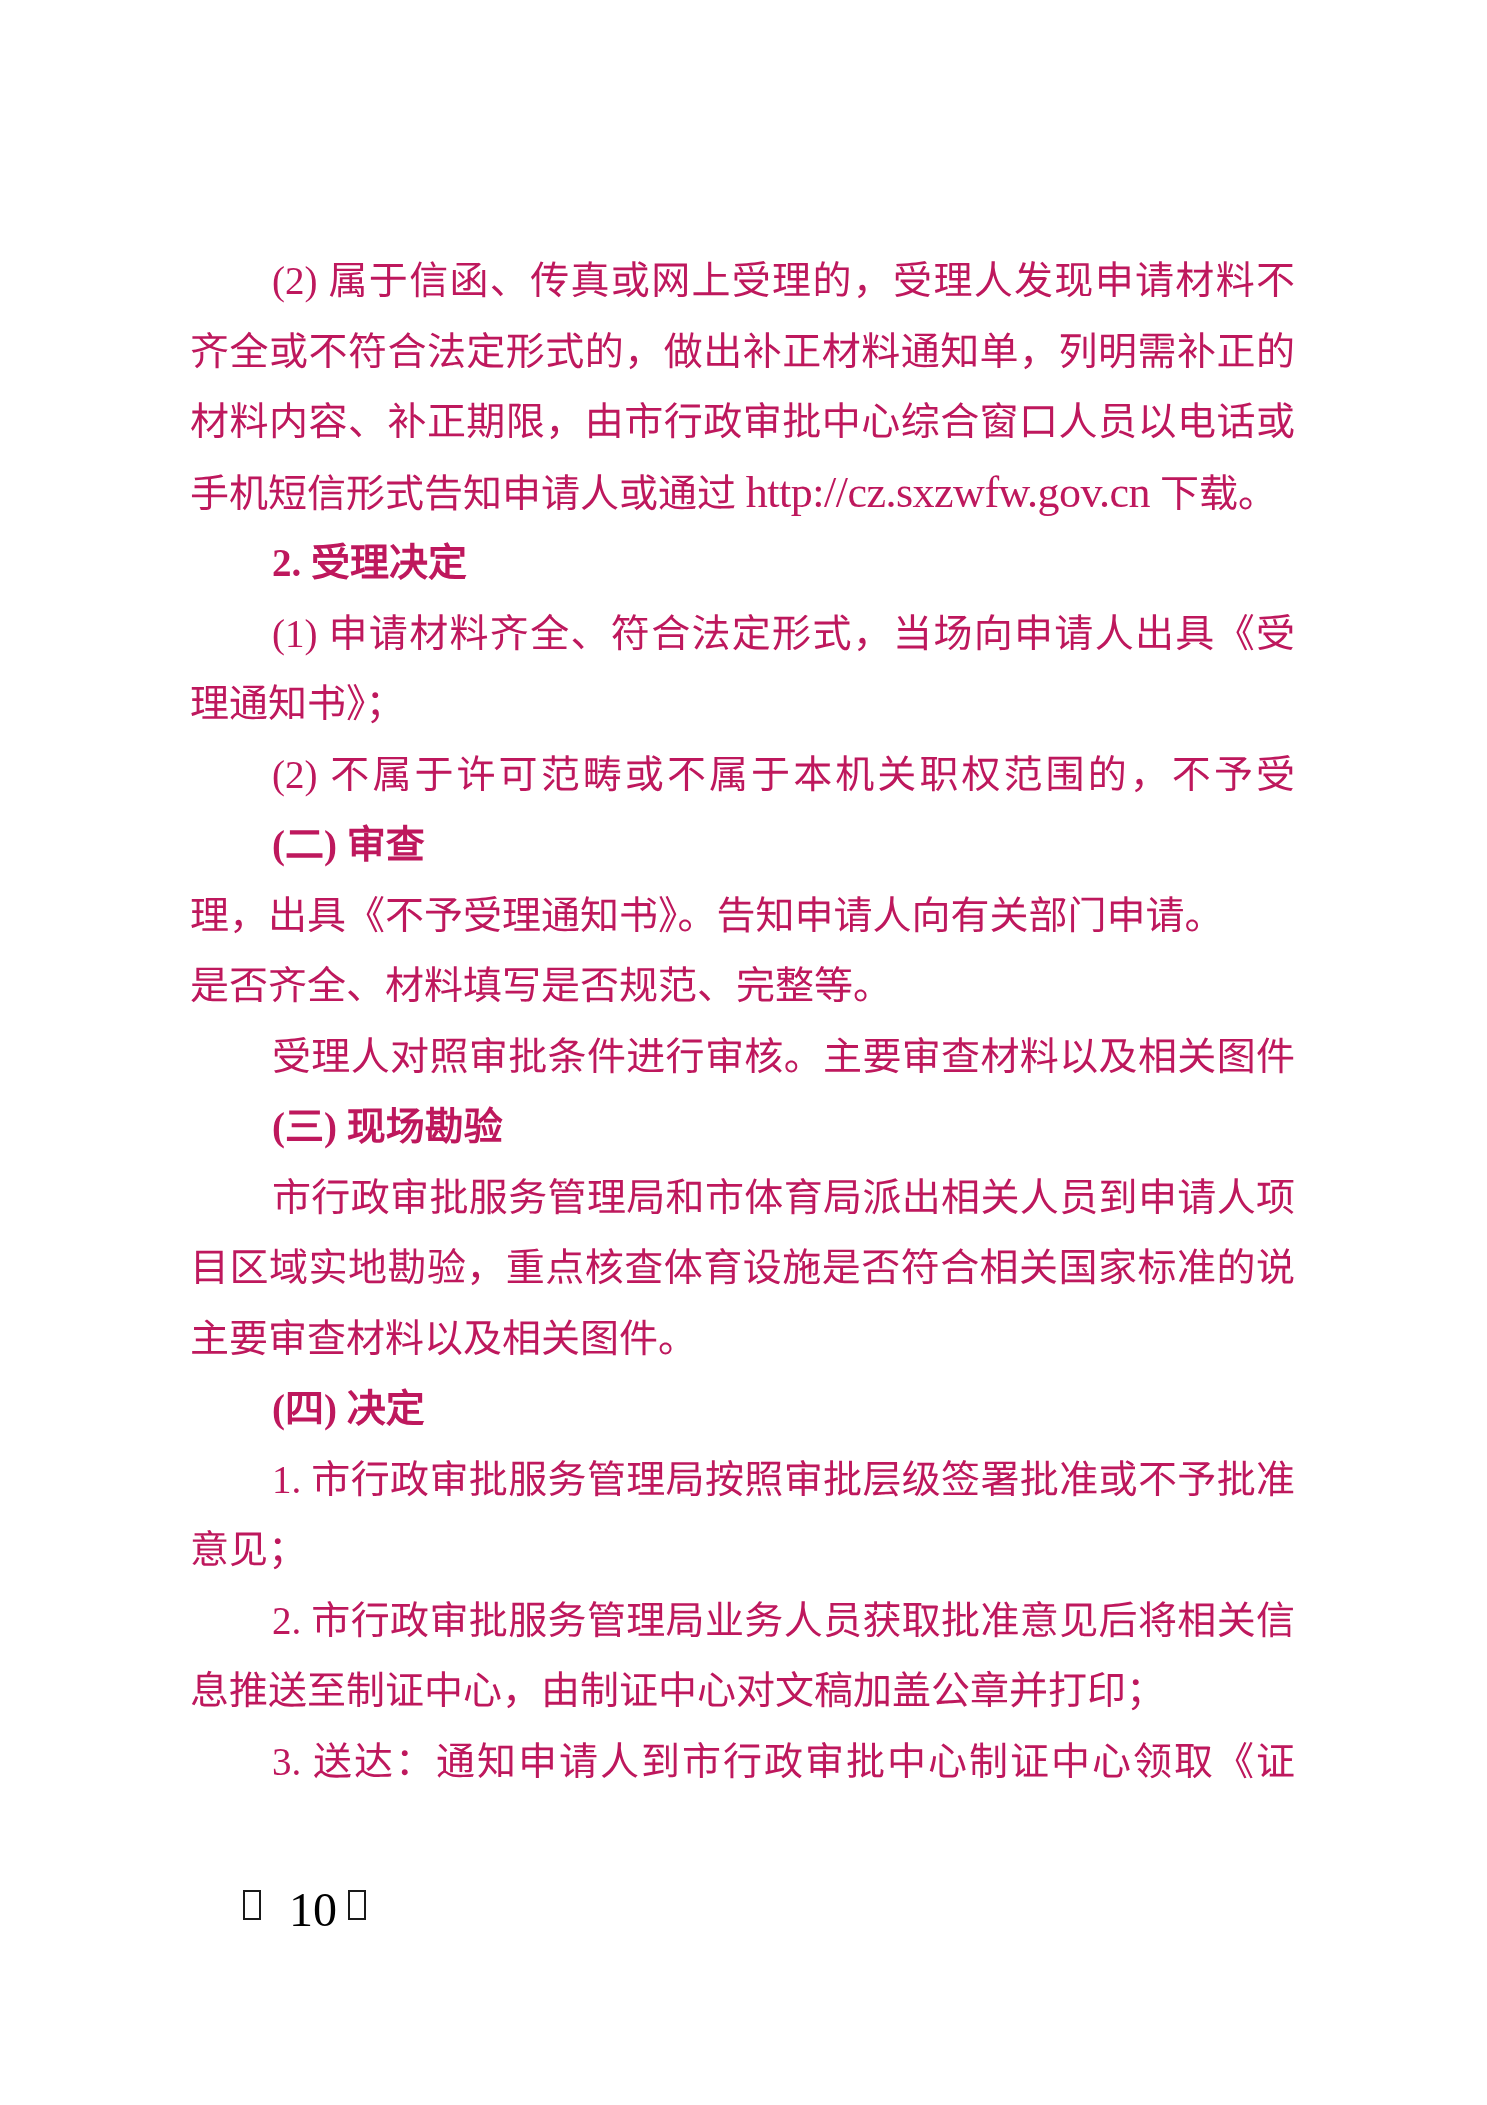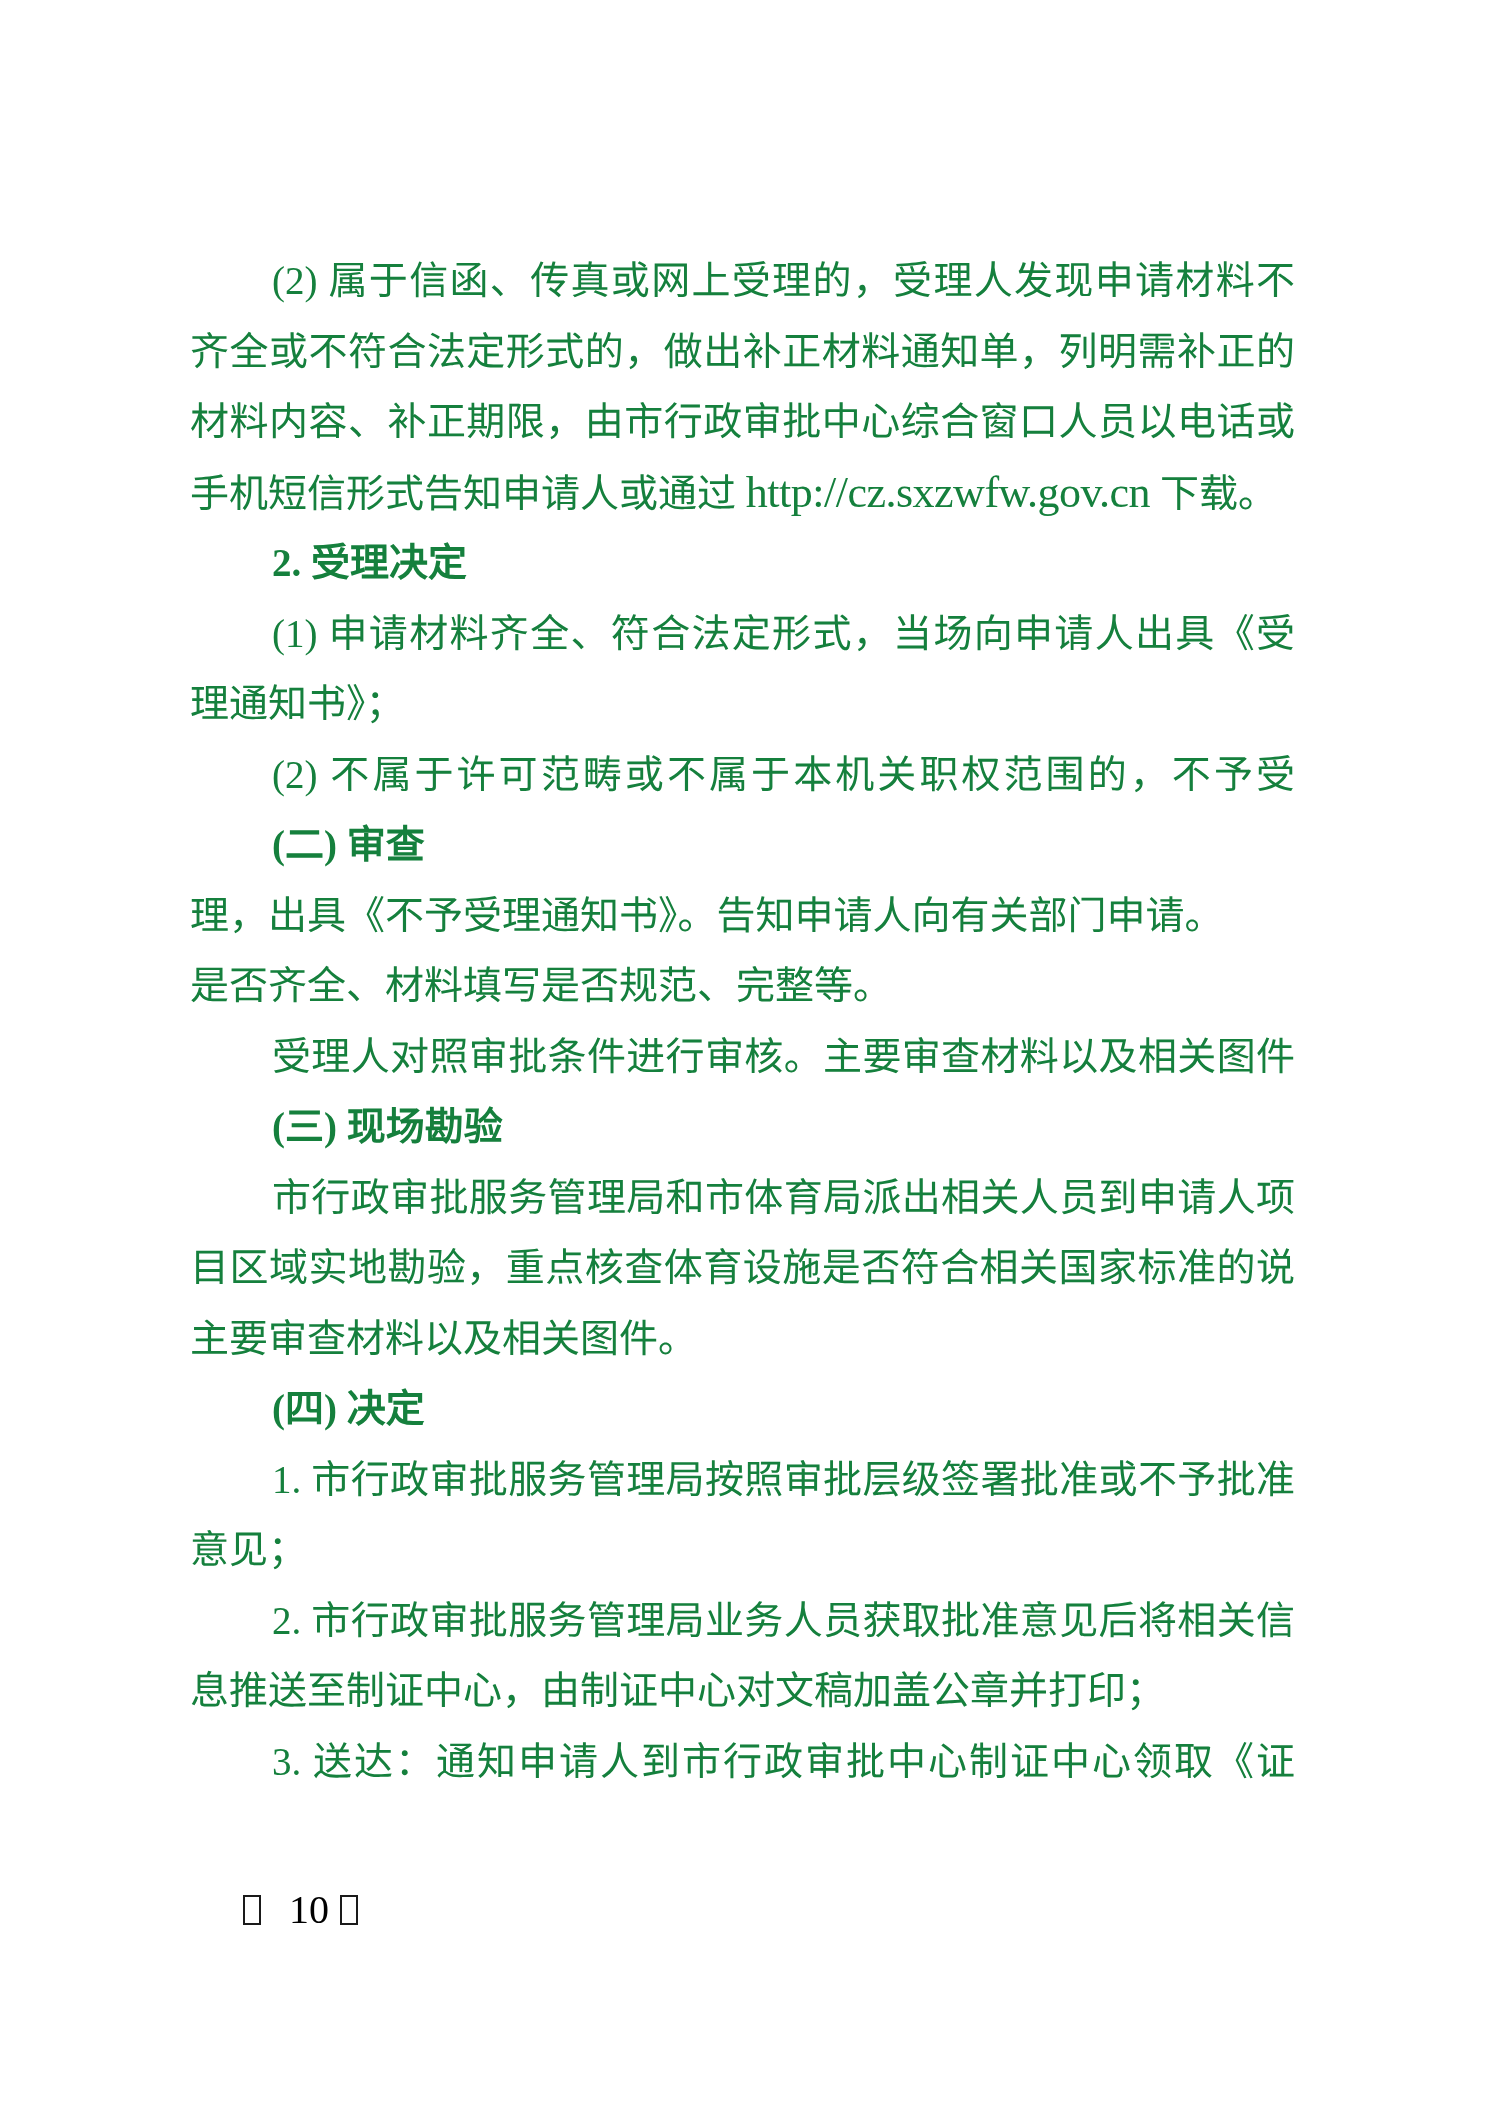--- a/index.html
+++ b/index.html
@@ -20,21 +20,21 @@
       position: absolute;
       left: 190px;
       top: 246px;
       width: 1105px;
     }
     .line {
       font-size: 39px;
       height: 70.5px;
       line-height: 70.5px;
       white-space: nowrap;
-      color: #15803d;
+      color: #be185d;
     }
     .fill {
       white-space: normal;
       text-align: justify;
       text-align-last: justify;
       -moz-text-align-last: justify;
       text-justify: inter-character;
       overflow: hidden;
     }
     .indent {
@@ -46,22 +46,21 @@
     .url {
       font-size: 44px;
       letter-spacing: -0.5px;
     }
     .footer {
       position: absolute;
       left: 243px;
       top: 1890px;
       height: 40px;
       display: flex;
-      align-items: center;
-      font-size: 40px;
+      font-size: 48px;
       line-height: 40px;
       font-family: Liberation Serif, serif;
     }
     .tofu {
       display: inline-block;
       width: 18px;
       height: 30px;
       border: 2px solid #1a1a1a;
       box-sizing: border-box;
     }

